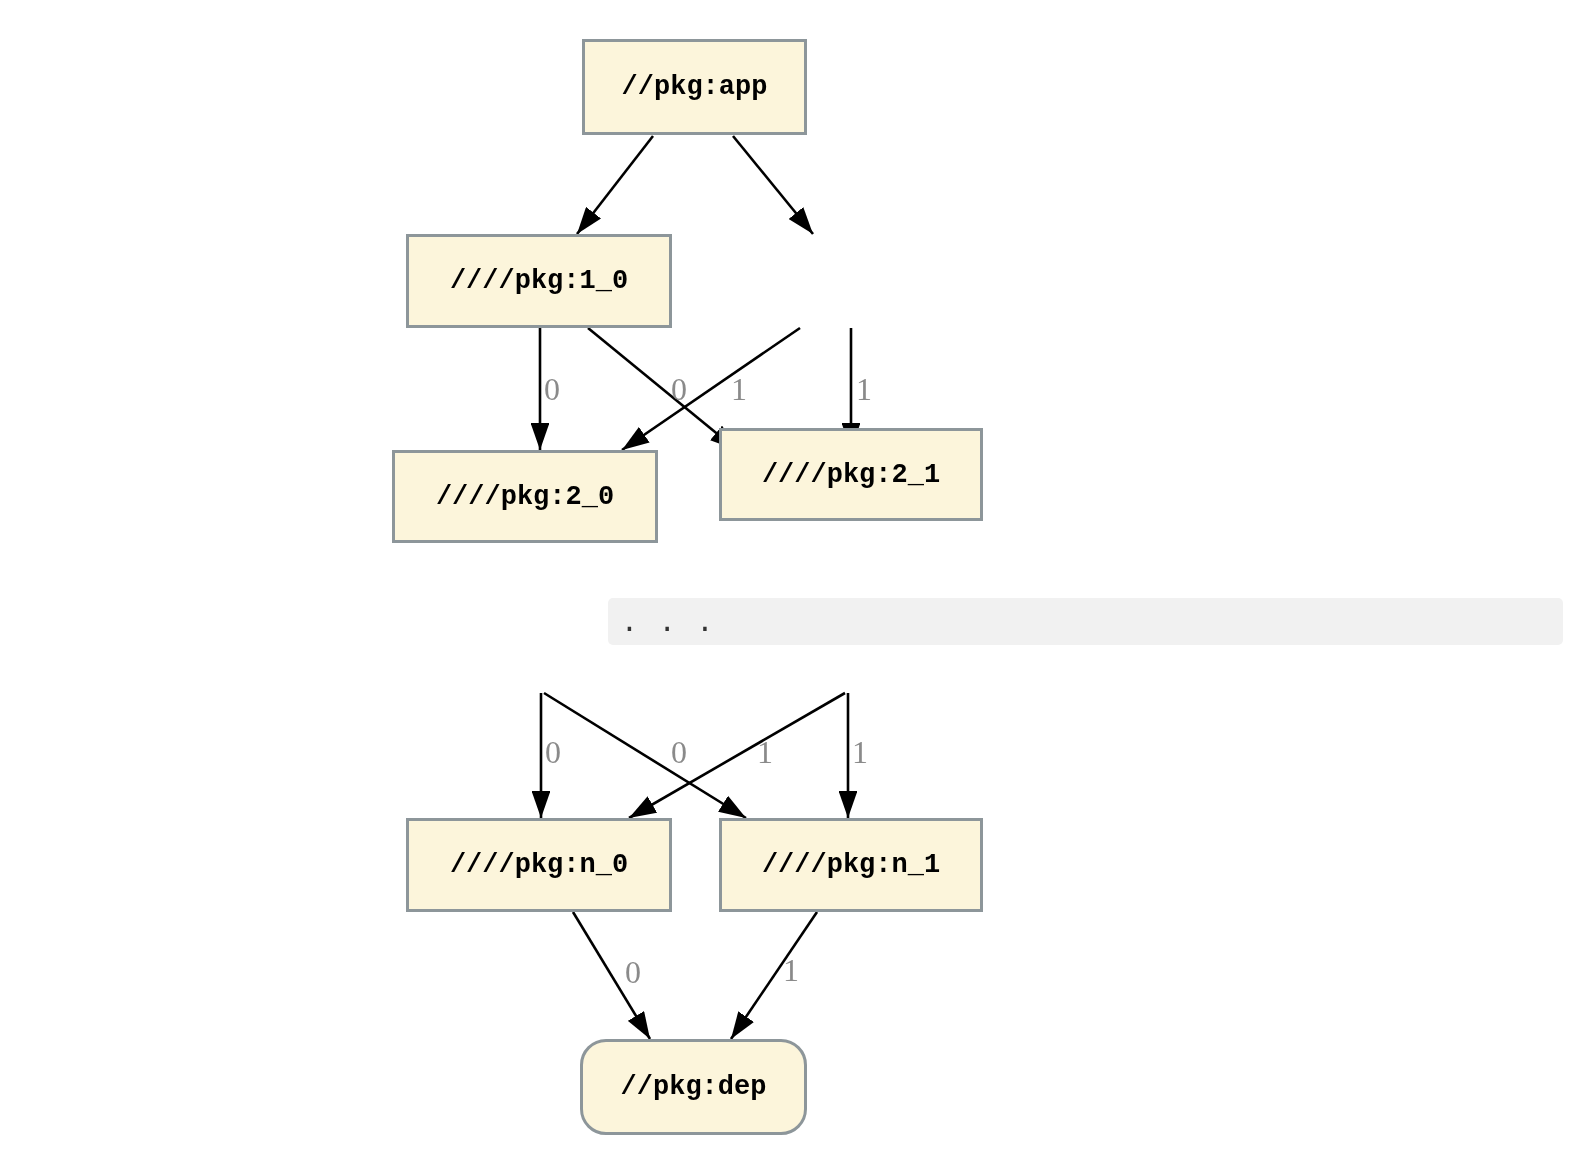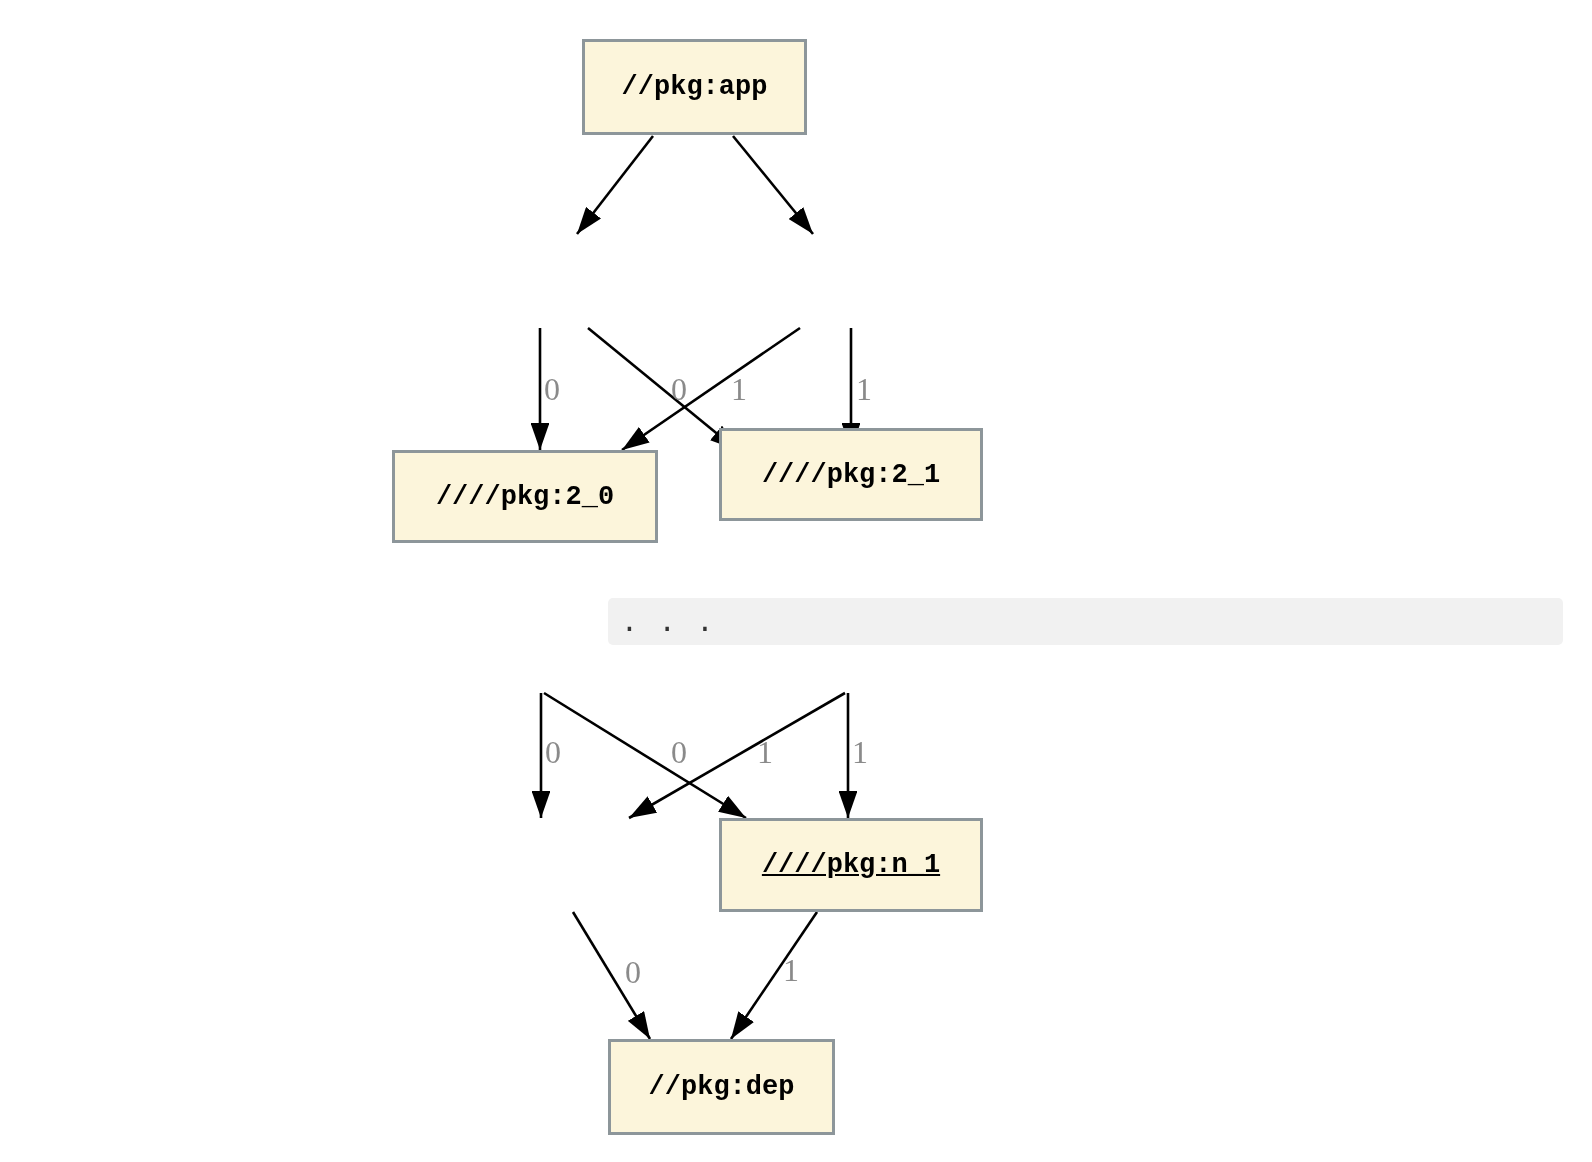--- a/index.html
+++ b/index.html
@@ -83,40 +83,46 @@
     <line x1="845" y1="693" x2="629" y2="818" marker-end="url(#arrow)"></line>
     <line x1="848" y1="693" x2="848" y2="818" marker-end="url(#arrow)"></line>
     <line x1="573" y1="912" x2="650" y2="1039" marker-end="url(#arrow)"></line>
     <line x1="817" y1="912" x2="731" y2="1039" marker-end="url(#arrow)"></line>
   </svg>
 
   <div class="node" style="left:582px; top:39px; width:225px; height:96px;">
     <span class="label">//pkg:app</span>
   </div>
 
+  <div class="node" style="left:406px; top:234px; width:266px; height:94px;">
+    <span class="label">////pkg:1_0</span>
+  </div>
 
 
   <div class="node" style="left:392px; top:450px; width:266px; height:93px;">
     <span class="label">////pkg:2_0</span>
   </div>
 
   <div class="node" style="left:719px; top:428px; width:264px; height:93px;">
     <span class="label">////pkg:2_1</span>
   </div>
 
   <div class="band">
     <span class="dots">. . .</span>
   </div>
 
+  <div class="node" style="left:406px; top:818px; width:266px; height:94px;">
+    <span class="label">////pkg:n_0</span>
+  </div>
 
-  <div class="node" style="left:719px; top:818px; width:264px; height:94px;text-decoration:underline;">
+  <div class="node" style="left:719px; top:818px; width:264px; height:94px;">
     <span class="label">////pkg:n_1</span>
   </div>
 
-  <div class="node" style="left:608px; top:1039px; width:227px; height:96px;">
+  <div class="node" style="left:580px; top:1039px; width:227px; height:96px;border-radius:26px;">
     <span class="label">//pkg:dep</span>
   </div>
 
   <span class="elabel" style="left:544px; top:373px;">0</span>
   <span class="elabel" style="left:671px; top:373px;">0</span>
   <span class="elabel" style="left:731px; top:373px;">1</span>
   <span class="elabel" style="left:856px; top:373px;">1</span>
 
   <span class="elabel" style="left:545px; top:736px;">0</span>
   <span class="elabel" style="left:671px; top:736px;">0</span>

